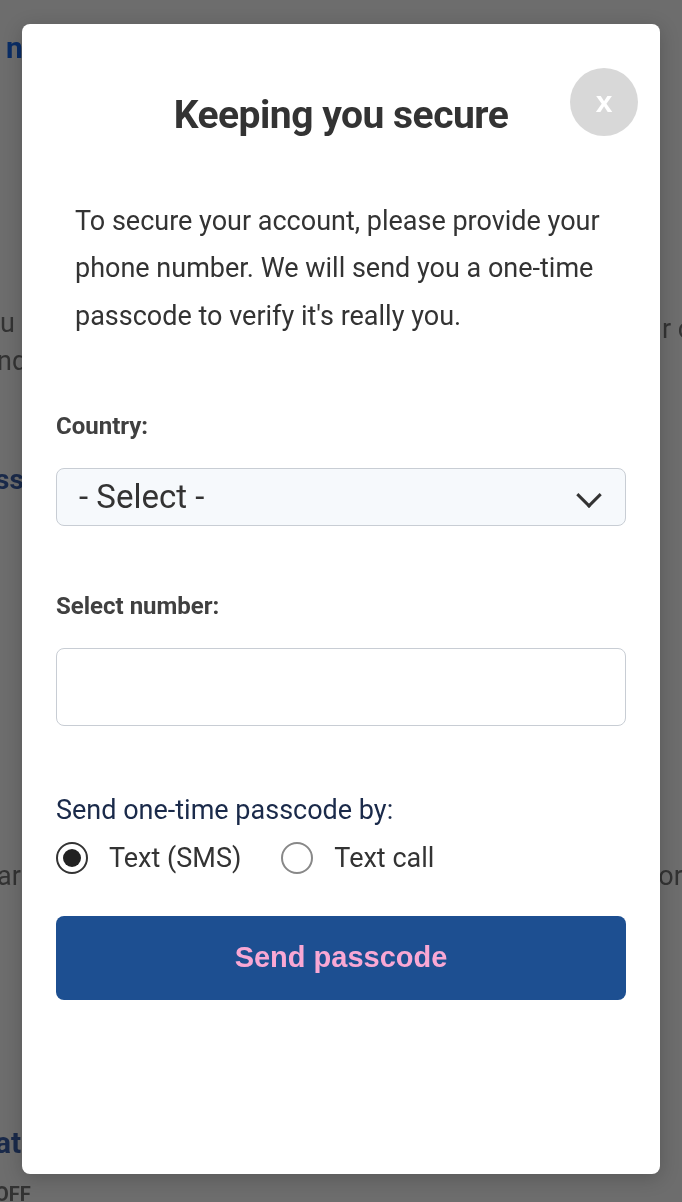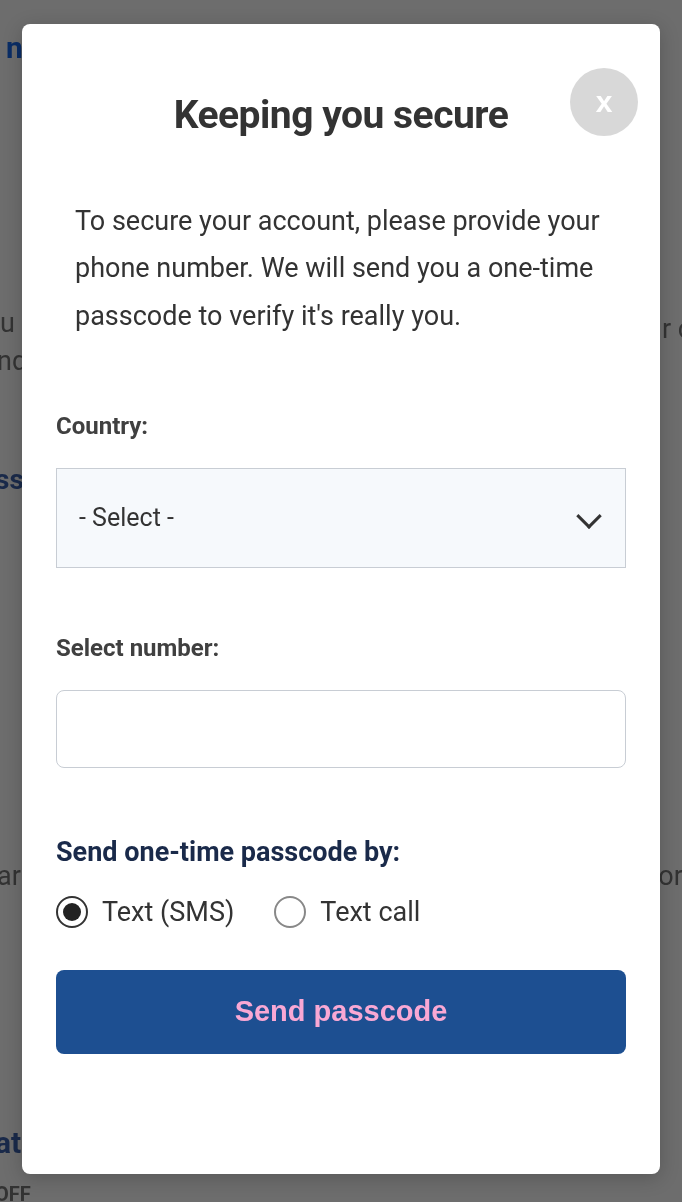--- a/index.html
+++ b/index.html
@@ -98,26 +98,26 @@
       margin-top: 29px;
     }
     
     .select-wrap {
       position: relative;
       margin-bottom: 66px;
     }
     
     .select-field {
       width: 100%;
-      height: 100px;
+      height: 58px;
       border: 1px solid #c8cdd4;
-      border-radius: 0;
+      border-radius: 8px;
       background: #f6f9fc;
       padding: 0 60px 0 22px;
-      font-size: 25px;
+      font-size: 33px;
       color: #333333;
       appearance: none;
       -webkit-appearance: none;
       cursor: pointer;
       display: flex;
       align-items: center;
     }
     
     .chevron {
       position: absolute;
@@ -138,37 +138,37 @@
       border-radius: 8px;
       background: #ffffff;
       padding: 0 22px;
       font-size: 25px;
       color: #333333;
       margin-bottom: 68px;
     }
     
     .radio-group-label {
       font-size: 27px;
-      font-weight: 700;
+      font-weight: 400;
       color: #1a2a4a;
-      margin-bottom: 28px;
+      margin-bottom: 16px;
       display: block;
     }
     
     .radio-row {
       display: flex;
       align-items: center;
       gap: 40px;
       margin-bottom: 42px;
     }
     
     .radio-option {
       display: flex;
       align-items: flex-end;
-      gap: 14px;
+      gap: 21px;
       cursor: pointer;
     }
     
     .radio-outer {
       width: 32px;
       height: 32px;
       border: 2px solid #888;
       border-radius: 50%;
       display: flex;
       align-items: center;

